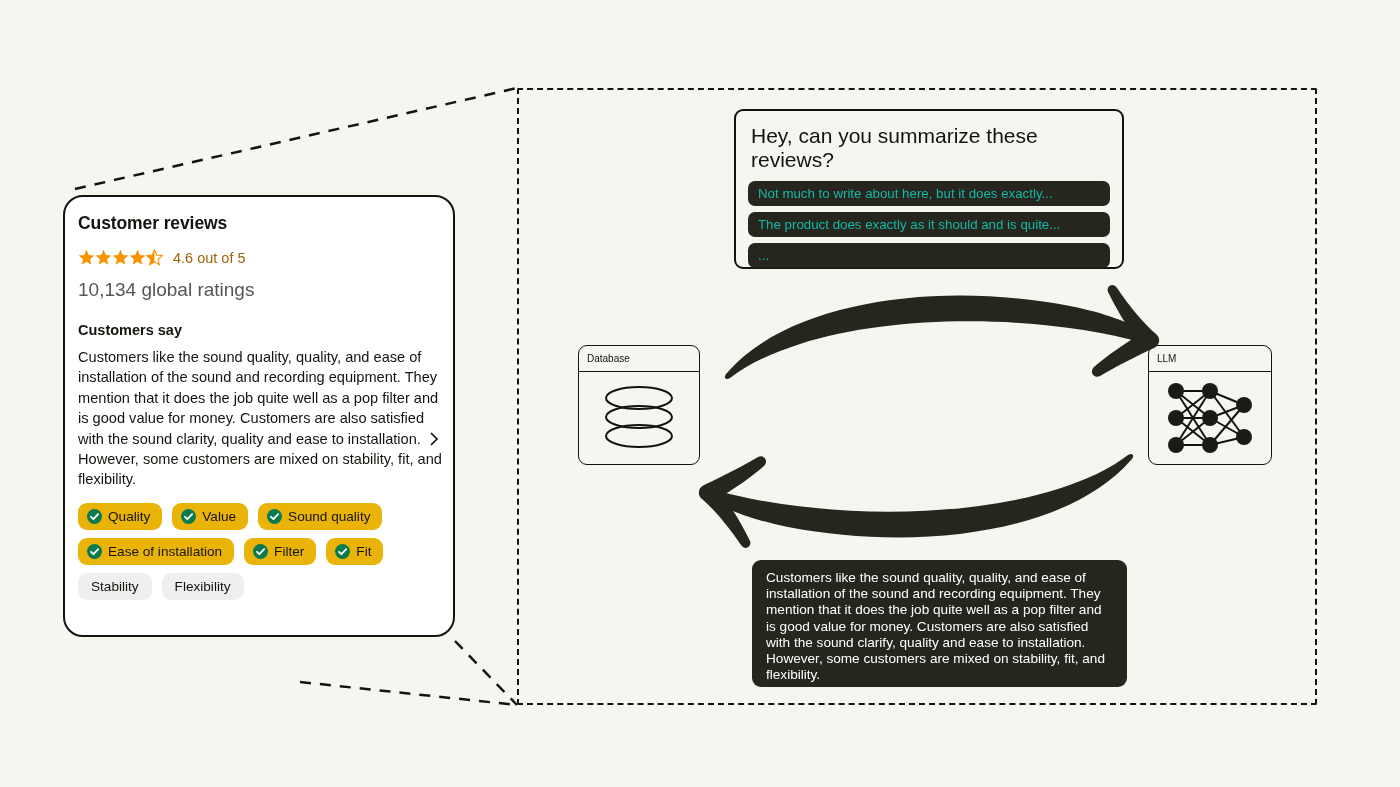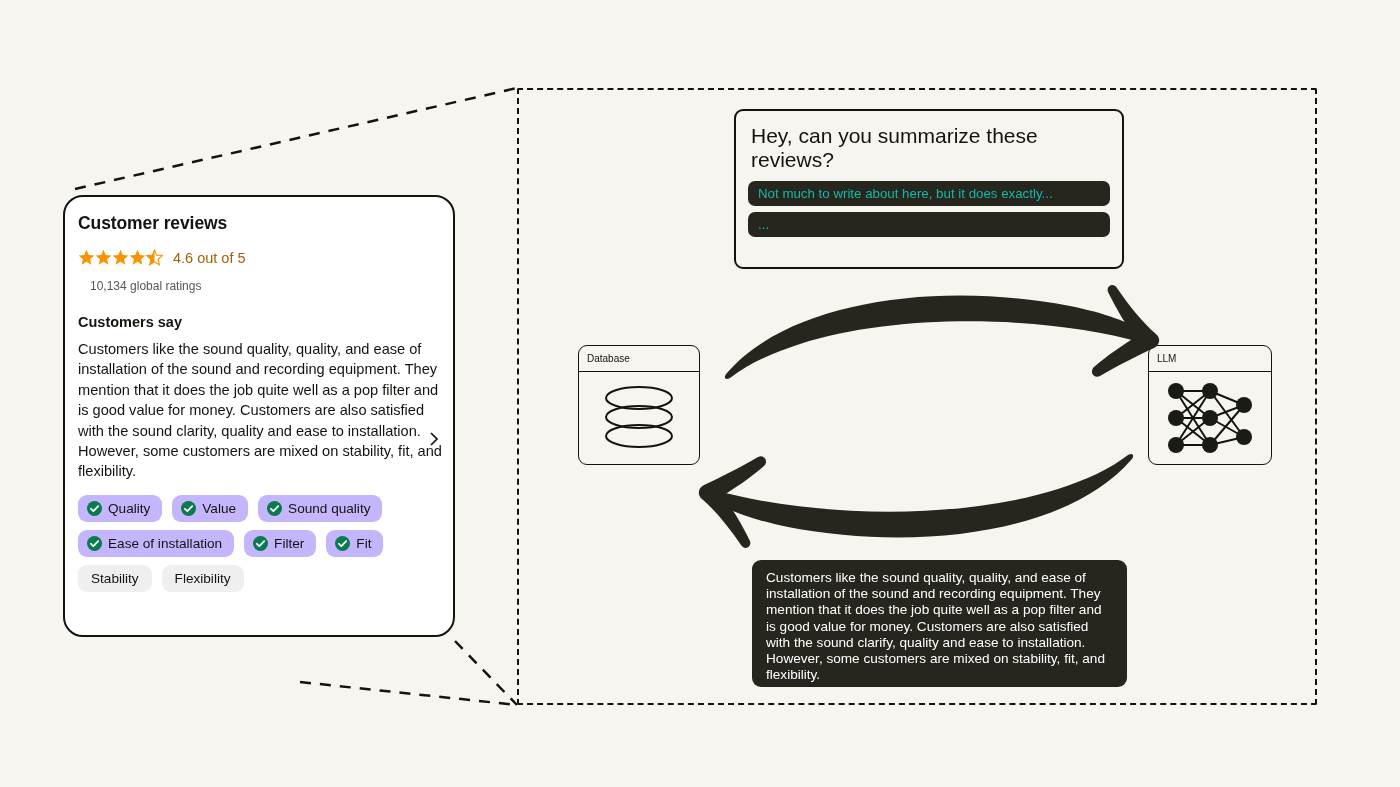--- a/index.html
+++ b/index.html
@@ -37,36 +37,36 @@
     letter-spacing: -0.1px; margin: 2px 0 0 1px;
   }
   .rating-row { display: flex; align-items: center; margin-top: 15px; margin-left: 1px; }
   .stars { display: flex; align-items: center; gap: 0px; }
   .star { width: 17px; height: 17px; display: block; }
   .rating-text { font-size: 14.5px; color: #a16207; margin-left: 10px; }
   .chev {
     position: absolute; right: 12px; top: 232px;
     width: 14px; height: 20px;
   }
-  .global-ratings { font-size: 12px; color: #565656; margin-top: 13px; margin-left: 13px; }
+  .global-ratings { font-size: 19px; color: #565656; margin-top: 13px; margin-left: 1px; }
   .cs-head { font-size: 14.5px; font-weight: bold; color: #14140f; margin-top: 21px; margin-left: 1px; }
   .cs-body {
     font-size: 14.6px; line-height: 20.4px; color: #14140f;
     margin-top: 9px; margin-left: 1px; width: 368px;
   }
   .ai-note { font-size: 13.2px; color: #5e5e5e; margin-top: 7px; margin-left: 1px; }
 
   .pill-rows { margin-top: 13px; margin-left: 1px; }
   .pill-row { display: flex; gap: 10px; margin-bottom: 8px; }
   .pill {
     display: inline-flex; align-items: center; gap: 6px;
     border-radius: 9px; padding: 6px 12px 6px 9px;
     font-size: 13.6px; color: #14140f; white-space: nowrap;
   }
-  .pill.pos { background: #c4b5fd; }
+  .pill.pos { background: #eab308; }
   .pill.neu { background: #f0efef; padding: 6px 13px; }
   .check { width: 15px; height: 15px; flex: none; display: block; }
 
   
   .prompt-card {
     position: absolute;
     left: 734px; top: 109px;
     width: 390px; height: 160px;
     background: #f7f5ef;
     border: 2.4px solid #14140f;
@@ -218,20 +218,21 @@
         <div class="pill neu">
           <span>Flexibility</span>
         </div>
       </div>
     </div>
   </div>
 
   <div class="prompt-card">
     <div class="prompt-q">Hey, can you summarize these reviews?</div>
     <div class="chip">Not much to write about here, but it does exactly...</div>
+    <div class="chip">The product does exactly as it should and is quite...</div>
     <div class="chip">...</div>
   </div>
 
   <div class="node" id="node-db">
     <div class="node-head">Database</div>
     <div class="node-body">
       <svg width="82" height="72" viewBox="0 0 82 72">
         <ellipse cx="41" cy="16" rx="33" ry="11" fill="none" stroke="#14140f" stroke-width="2"></ellipse>
         <ellipse cx="41" cy="35" rx="33" ry="11" fill="none" stroke="#14140f" stroke-width="2"></ellipse>
         <ellipse cx="41" cy="54" rx="33" ry="11" fill="none" stroke="#14140f" stroke-width="2"></ellipse>

